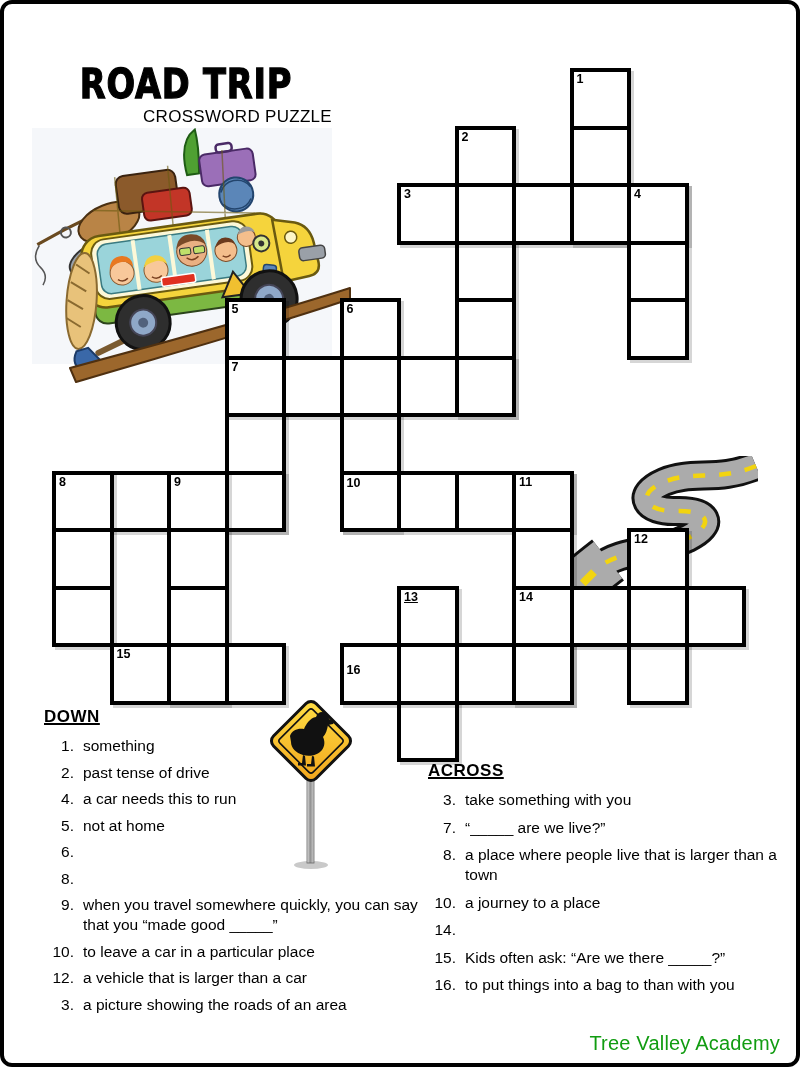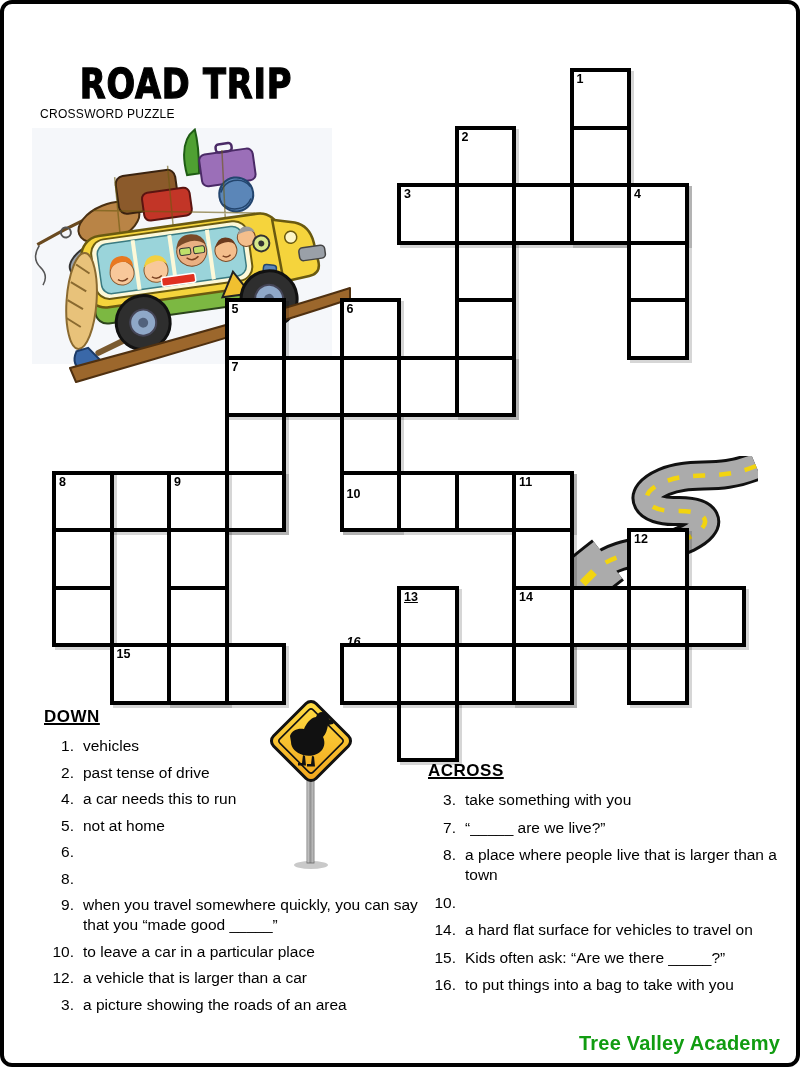--- a/index.html
+++ b/index.html
@@ -4,22 +4,22 @@
 <style>
   html,body{margin:0;padding:0;background:#fff;}
   .page{position:relative;width:800px;height:1067px;box-sizing:border-box;
         border:4px solid #000;border-radius:12px;background:#fff;overflow:hidden;
         font-family:"Liberation Sans",sans-serif;color:#000;}
   
   .title{position:absolute;left:36px;top:56px;width:292px;text-align:center;
          font-family:"DejaVu Sans",sans-serif;font-weight:bold;font-size:41px;
          letter-spacing:1px;transform:scaleX(.82);transform-origin:center;
          -webkit-text-stroke:1.3px #000;white-space:nowrap;z-index:6;}
-  .subtitle{position:absolute;left:36px;top:103px;width:292px;text-align:left;
-         font-size:12px;letter-spacing:.3px;z-index:6;}
+  .subtitle{position:absolute;left:36px;top:103px;width:292px;text-align:right;
+         font-size:17px;letter-spacing:.3px;z-index:6;}
   
   .art-van{position:absolute;left:28px;top:124px;z-index:1;}
   .art-windingroad{position:absolute;left:556px;top:452px;z-index:1;}
   .art-dirt{position:absolute;left:52px;top:276px;z-index:2;}
   .art-sign{position:absolute;left:250px;top:680px;z-index:4;}
   
   #grid{position:absolute;left:0;top:0;width:800px;height:1067px;z-index:3;pointer-events:none;}
   .word{position:absolute;background:#fff;
         box-shadow:inset 0 0 0 4px #000, 3px 3px 0 rgba(0,0,0,.16);}
   .divider{position:absolute;background:#000;}
@@ -30,21 +30,21 @@
   .clues h3{font-size:17px;font-weight:bold;margin:0 0 9px 0;letter-spacing:.5px;
             text-decoration:underline;text-decoration-thickness:2px;display:inline-block;}
   .clues ol{list-style:none;margin:0;padding:0;}
   .clues li{display:flex;font-size:15.5px;line-height:20px;margin-bottom:6.5px;}
   .cnum{flex:none;width:30px;text-align:right;margin-right:9px;}
   .ctext{flex:1;}
   .down{left:40px;top:703px;width:380px;}
   .across{left:424px;top:757px;width:360px;}
   .across .cnum{width:28px;}
   .across li{margin-bottom:7.5px;}
-  .credit{position:absolute;right:16px;top:1028px;font-size:20px;font-weight:bold;
+  .credit{position:absolute;right:16px;top:1028px;font-size:20px;font-weight:normal;
           letter-spacing:.2px;z-index:6;}
 </style>
 </head>
 <body>
 
 <div class="page">
 
   <div class="title">ROAD TRIP</div>
   <div class="subtitle">CROSSWORD PUZZLE</div>
 
@@ -203,27 +203,27 @@
       </div>
       <span class="cellnum" style="left: 572.5px; top: 68px;">1</span>
       <span class="cellnum" style="left: 457.5px; top: 125.5px;">2</span>
       <span class="cellnum" style="left: 400px; top: 183px;">3</span>
       <span class="cellnum" style="left: 630px; top: 183px;">4</span>
       <span class="cellnum" style="left: 227.5px; top: 298px;">5</span>
       <span class="cellnum" style="left: 342.5px; top: 298px;">6</span>
       <span class="cellnum" style="left: 227.5px; top: 355.5px;">7</span>
       <span class="cellnum" style="left: 55px; top: 470.5px;">8</span>
       <span class="cellnum" style="left: 170px; top: 470.5px;">9</span>
-      <span class="cellnum" style="left: 342.5px; top: 483px;">10</span>
+      <span class="cellnum" style="left: 342.5px; top: 472px;">10</span>
       <span class="cellnum" style="left: 515px; top: 470.5px;">11</span>
       <span class="cellnum" style="left: 630px; top: 528px;">12</span>
       <span class="cellnum" style="left: 400px; top: 585.5px; text-decoration: underline;">13</span>
       <span class="cellnum" style="left: 515px; top: 585.5px;">14</span>
       <span class="cellnum" style="left: 112.5px; top: 643px;">15</span>
-      <span class="cellnum" style="left: 342.5px; top: 631px; font-style: italic;">16</span>
+      <span class="cellnum" style="left: 342.5px; top: 659px;">16</span>
     </div>
 
   <svg class="art-sign" width="114" height="190" viewBox="0 0 114 190">
     <defs>
       <linearGradient id="signGrad" x1="0" y1="0" x2="1" y2="1">
         <stop offset="0" stop-color="#ffdf45"></stop>
           <stop offset="1" stop-color="#f2a51c"></stop>
       </linearGradient>
       <linearGradient id="poleGrad" x1="0" y1="0" x2="1" y2="0">
         <stop offset="0" stop-color="#e8e8e8"></stop>
@@ -241,21 +241,21 @@
       <path d="M36,52 C38,46 44,44 50,45 C52,40 56,34 62,33 C63,30 65,28 68,28 C72,28 75,31 75,35 L79,37 C80,38 80,39 79,40 L74,41 C73,46 72,50 69,53 C71,57 71,62 68,66 C64,71 56,73 49,71 C42,69 37,64 37,58 Z" fill="#111"></path>
       <path d="M49,71 L48,79 L44,79 L44,81.5 L52,81.5 L51,72 Z M58,72 L57,80 L53,80 L53,82.5 L61,82.5 L60,72.5 Z" fill="#111"></path>
     </g>
   </svg>
 
   <section class="clues down">
     <h3>DOWN</h3>
     <ol>
       <li>
           <span class="cnum">1.</span>
-          <span class="ctext">vehicles</span>
+          <span class="ctext">something</span>
         </li>
       <li>
           <span class="cnum">2.</span>
           <span class="ctext">past tense of drive</span>
         </li>
       <li>
           <span class="cnum">4.</span>
           <span class="ctext">a car needs this to run</span>
         </li>
       <li>
@@ -297,30 +297,30 @@
       <li>
           <span class="cnum">7.</span>
           <span class="ctext">“_____ are we live?”</span>
         </li>
       <li>
           <span class="cnum">8.</span>
           <span class="ctext">a place where people live that is larger than a town</span>
         </li>
       <li>
           <span class="cnum">10.</span>
+          <span class="ctext">a journey to a place</span>
         </li>
       <li>
           <span class="cnum">14.</span>
-          <span class="ctext">a hard flat surface for vehicles to travel on</span>
         </li>
       <li>
           <span class="cnum">15.</span>
           <span class="ctext">Kids often ask: “Are we there _____?”</span>
         </li>
       <li>
           <span class="cnum">16.</span>
-          <span class="ctext">to put things into a bag to take with you</span>
+          <span class="ctext">to put things into a bag to than with you</span>
         </li>
     </ol>
   </section>
 
   <div class="credit" style="color: rgb(17, 156, 17);">Tree Valley Academy</div>
 </div>
 
 </body></html>

